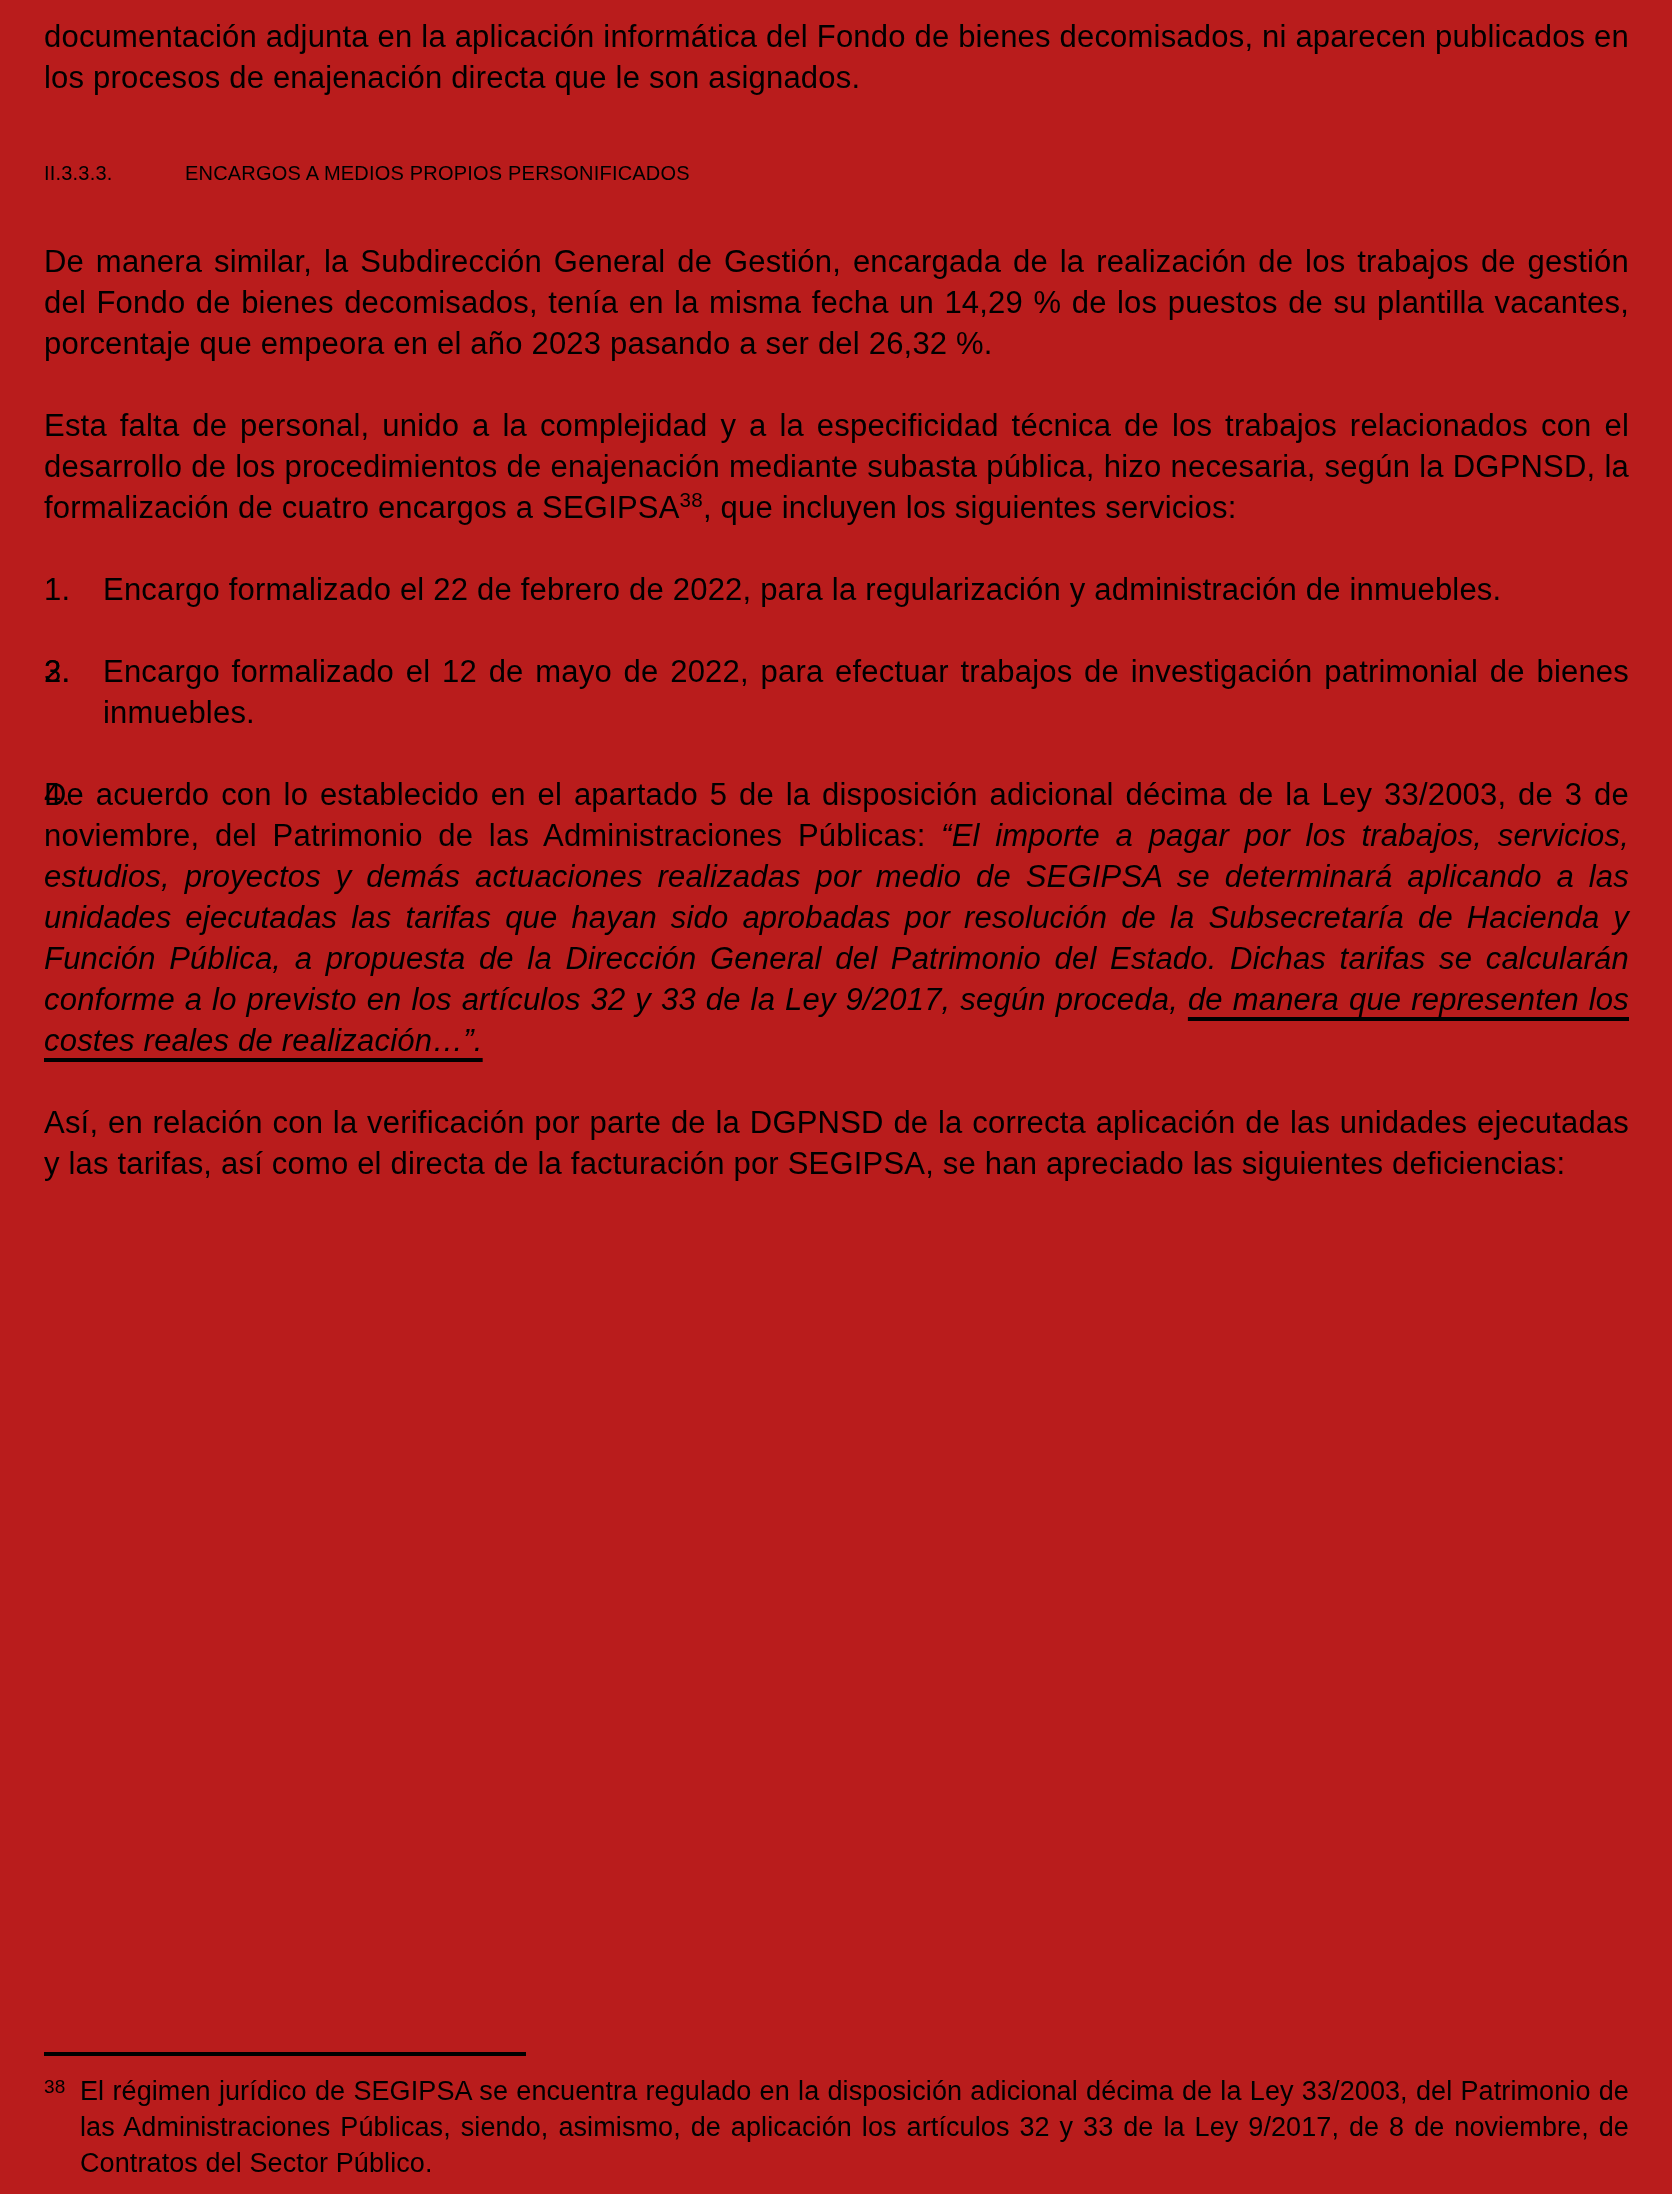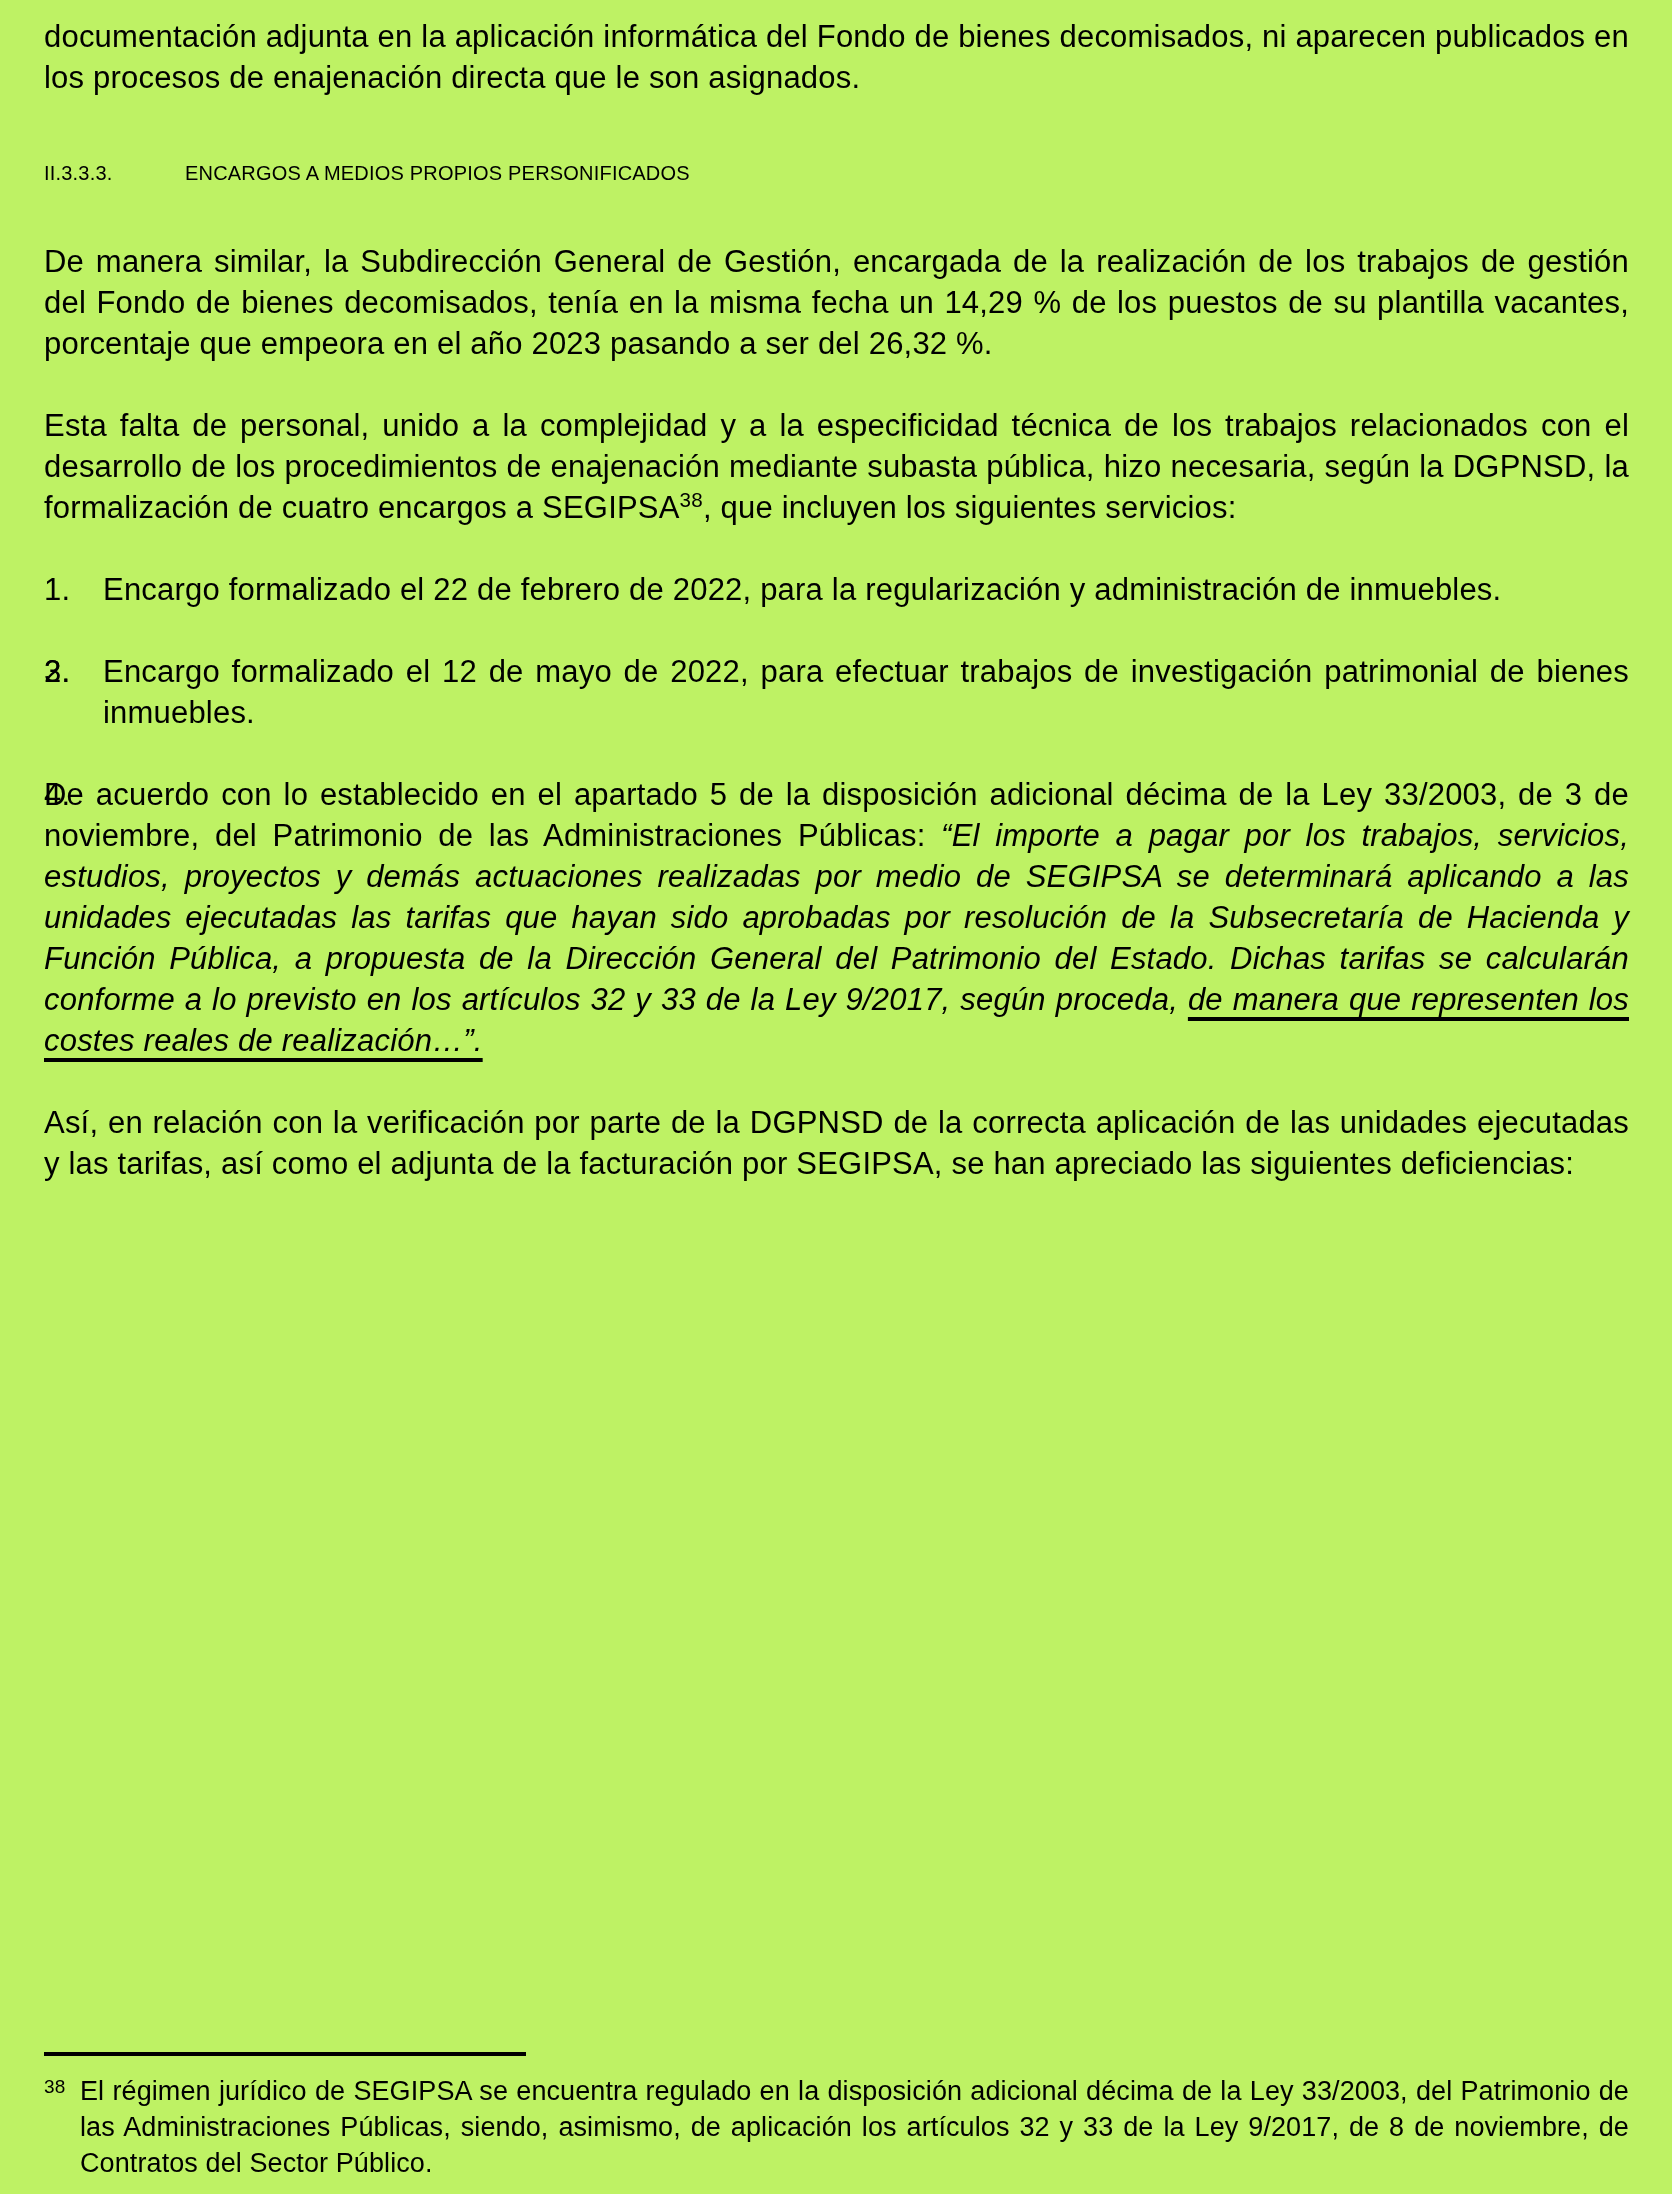--- a/index.html
+++ b/index.html
@@ -4,21 +4,21 @@
 <style>
   html, body { margin: 0; padding: 0; }
   body {
     width: 1673px; height: 2194px;
     background: #ffffff;
     font-family: "Liberation Sans", sans-serif;
   }
   .page {
     position: relative;
     width: 1673px; height: 2194px;
-    background: #bef264;
+    background: #b91c1c;
     color: #000000;
     overflow: hidden;
   }
   .content {
     position: absolute;
     left: 44px; right: 44px; top: 16px;
     font-size: 31px;
     line-height: 41px;
     letter-spacing: 0.2px;
     text-align: justify;
@@ -104,21 +104,21 @@
     <ol class="encargos">
       <li><span class="num">1.</span><span>Encargo formalizado el 22 de febrero de 2022, para la regularización y administración de inmuebles.</span></li>
       <li><span class="num">2.</span></li>
       <li><span class="num">3.</span><span>Encargo formalizado el 12 de mayo de 2022, para efectuar trabajos de investigación patrimonial de bienes inmuebles.</span></li>
       <li><span class="num">4.</span></li>
     </ol>
 
 
     <p><span>De acuerdo con lo establecido en el apartado 5 de la disposición adicional décima de la Ley 33/2003, de 3 de noviembre, del Patrimonio de las Administraciones Públicas: </span><em class="q">“El importe a pagar por los trabajos, servicios, estudios, proyectos y demás actuaciones realizadas por medio de SEGIPSA se determinará aplicando a las unidades ejecutadas las tarifas que hayan sido aprobadas por resolución de la Subsecretaría de Hacienda y Función Pública, a propuesta de la Dirección General del Patrimonio del Estado. Dichas tarifas se calcularán conforme a lo previsto en los artículos 32 y 33 de la Ley 9/2017, según proceda, </em><em class="q u">de manera que representen los costes reales de realización…”.</em></p>
 
-    <p><span>Así, en relación con la verificación por parte de la DGPNSD de la correcta aplicación de las unidades ejecutadas y las tarifas, así como el adjunta de la facturación por SEGIPSA, se han apreciado las siguientes deficiencias:</span></p>
+    <p><span>Así, en relación con la verificación por parte de la DGPNSD de la correcta aplicación de las unidades ejecutadas y las tarifas, así como el directa de la facturación por SEGIPSA, se han apreciado las siguientes deficiencias:</span></p>
 
   </div>
 
   <div class="footnote">
     <div class="fnrule"></div>
     <div class="fntext"><sup class="fnmark">38</sup><span>El régimen jurídico de SEGIPSA se encuentra regulado en la disposición adicional décima de la Ley 33/2003, del Patrimonio de las Administraciones Públicas, siendo, asimismo, de aplicación los artículos 32 y 33 de la Ley 9/2017, de 8 de noviembre, de Contratos del Sector Público.</span></div>
   </div>
 </div>
 
 

